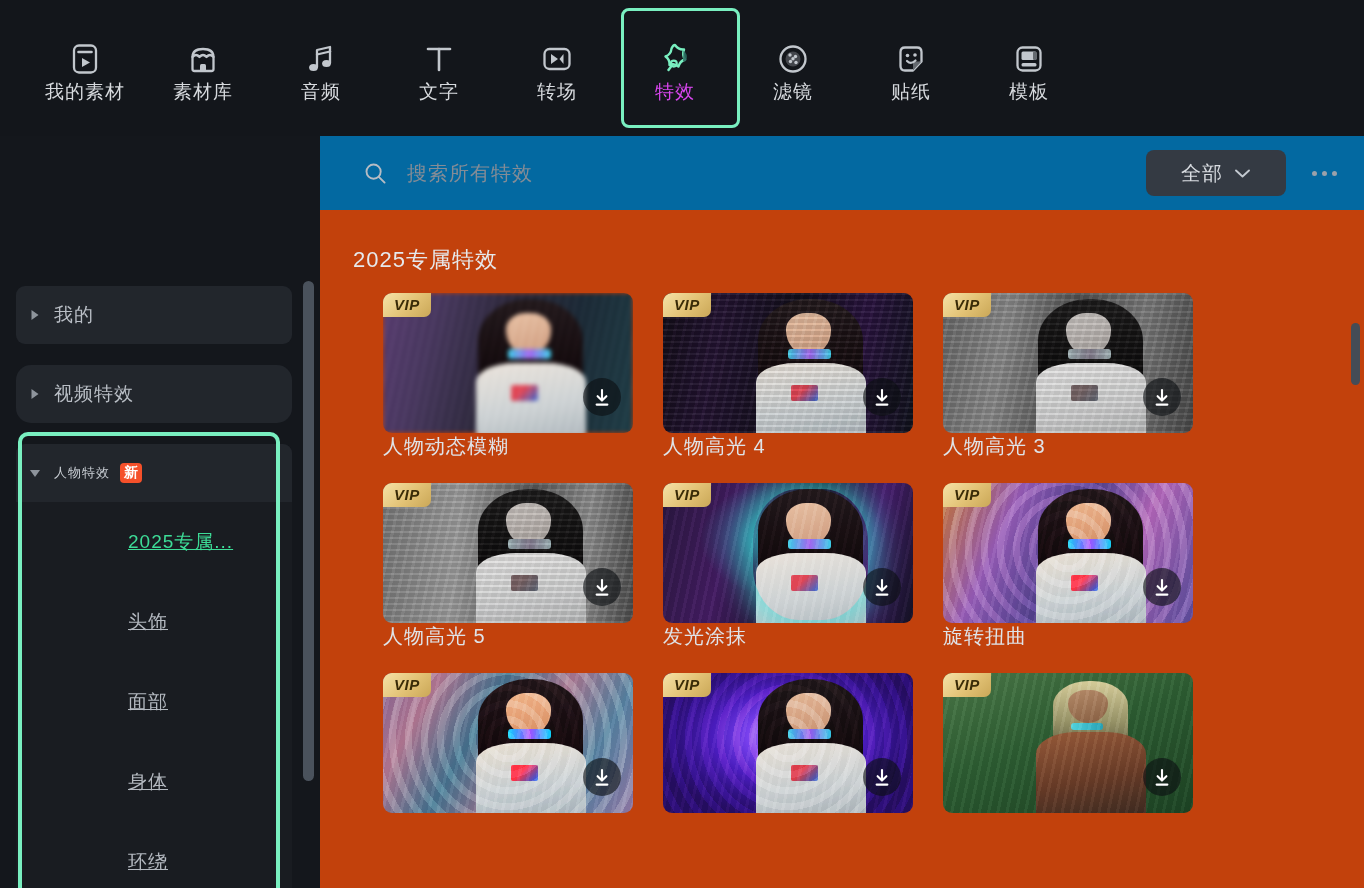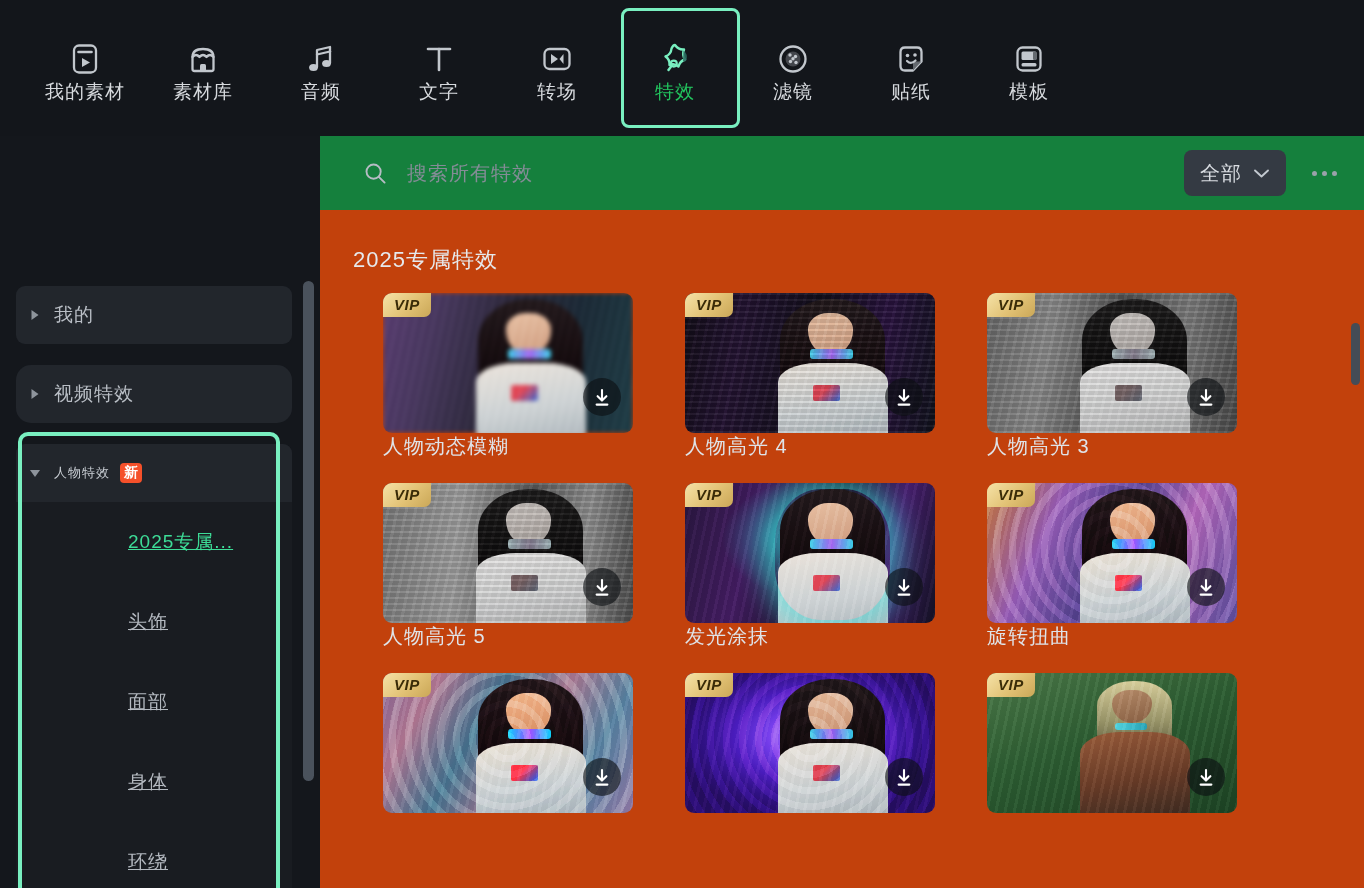--- a/index.html
+++ b/index.html
@@ -19,21 +19,21 @@
   }
   .nav-strip{display:flex;align-items:flex-start;gap:0;padding-left:26px;}
   .nav-item{
     width:118px;height:120px;
     display:flex;flex-direction:column;align-items:center;justify-content:center;
     gap:0;cursor:pointer;position:relative;
     box-sizing:border-box;
   }
   .nav-item .nav-ico{height:46px;display:flex;align-items:center;justify-content:center;}
   .nav-item .nav-lbl{font-size:19px;color:#d7dade;letter-spacing:1px;line-height:1;}
-  .nav-item.active .nav-lbl{color:#22c55e;}
+  .nav-item.active .nav-lbl{color:#d946ef;}
   .nav-hl{
     position:absolute;left:621px;top:8px;width:119px;height:120px;
     border:3px solid #79efc0;border-radius:8px;box-sizing:border-box;pointer-events:none;
   }
 
   
   .sidebar{
     position:absolute;left:0;top:136px;width:320px;height:752px;
     background:#14171c;
   }
@@ -75,50 +75,50 @@
     background:#4a525c;border-radius:6px;
   }
 
   
   .main{
     position:absolute;left:320px;top:136px;width:1044px;height:752px;
     background:#14171c;overflow:hidden;
   }
   .searchbar{
     position:absolute;left:0;top:0;width:1044px;height:74px;
-    background:#15803d;display:flex;align-items:center;
+    background:#0369a1;display:flex;align-items:center;
   }
   .search-ico{margin-left:44px;display:flex;align-items:center;}
   .search-input{
     margin-left:18px;background:transparent;border:0;outline:none;
     font-size:20px;color:#cfd4da;width:620px;letter-spacing:1px;
     font-family:"Liberation Sans","DejaVu Sans",sans-serif;
   }
   .search-input::placeholder{color:#848c96;}
   .filter-sel{
-    position:absolute;right:78px;top:14px;width:102px;height:46px;
+    position:absolute;right:78px;top:14px;width:140px;height:46px;
     background:#343a43;border-radius:8px;
     display:flex;align-items:center;justify-content:center;gap:11px;cursor:pointer;
   }
   .filter-sel .f-lbl{font-size:20px;color:#d9dde2;letter-spacing:1px;}
   .more-btn{
     position:absolute;right:24px;top:26px;width:32px;height:22px;
     display:flex;align-items:center;justify-content:center;gap:5px;cursor:pointer;
   }
   .more-btn i{width:5px;height:5px;border-radius:50%;background:#9aa1aa;display:block;}
 
   .content{
     position:absolute;left:0;top:74px;width:1044px;height:678px;
     background:#c2410c;overflow:hidden;
   }
   .sec-title{
     position:absolute;left:33px;top:35px;font-size:22px;color:#e6e9ec;letter-spacing:1px;
   }
   .grid{position:absolute;left:33px;top:83px;width:980px;}
-  .row{display:flex;gap:52px;margin-bottom:23px;padding-left:30px;}
+  .row{display:flex;gap:30px;margin-bottom:23px;padding-left:30px;}
   .card{width:250px;cursor:pointer;}
   .thumb{
     position:relative;width:250px;height:140px;border-radius:9px;overflow:hidden;
   }
   .vip{
     position:absolute;left:0;top:0;z-index:3;
     background:linear-gradient(135deg,#f6e3a8 0%,#e2c275 55%,#caa757 100%);
     color:#3a2c08;font-size:15px;font-weight:bold;font-style:italic;
     padding:3px 11px 4px 11px;border-radius:7px 0 7px 0;letter-spacing:.5px;
   }

